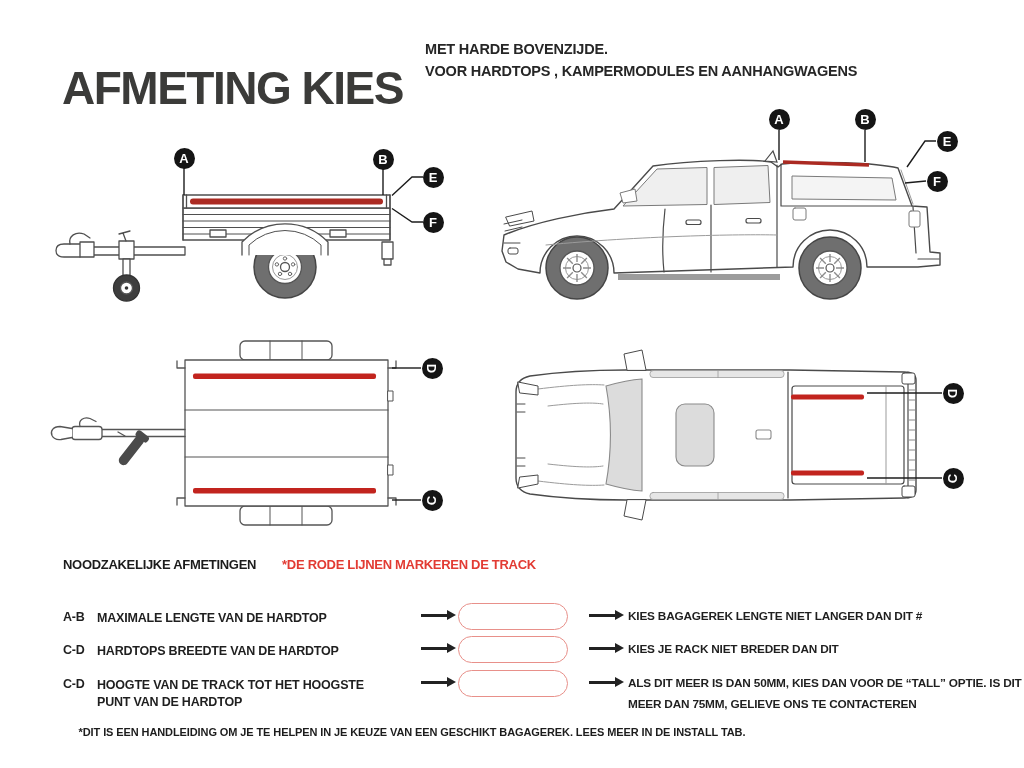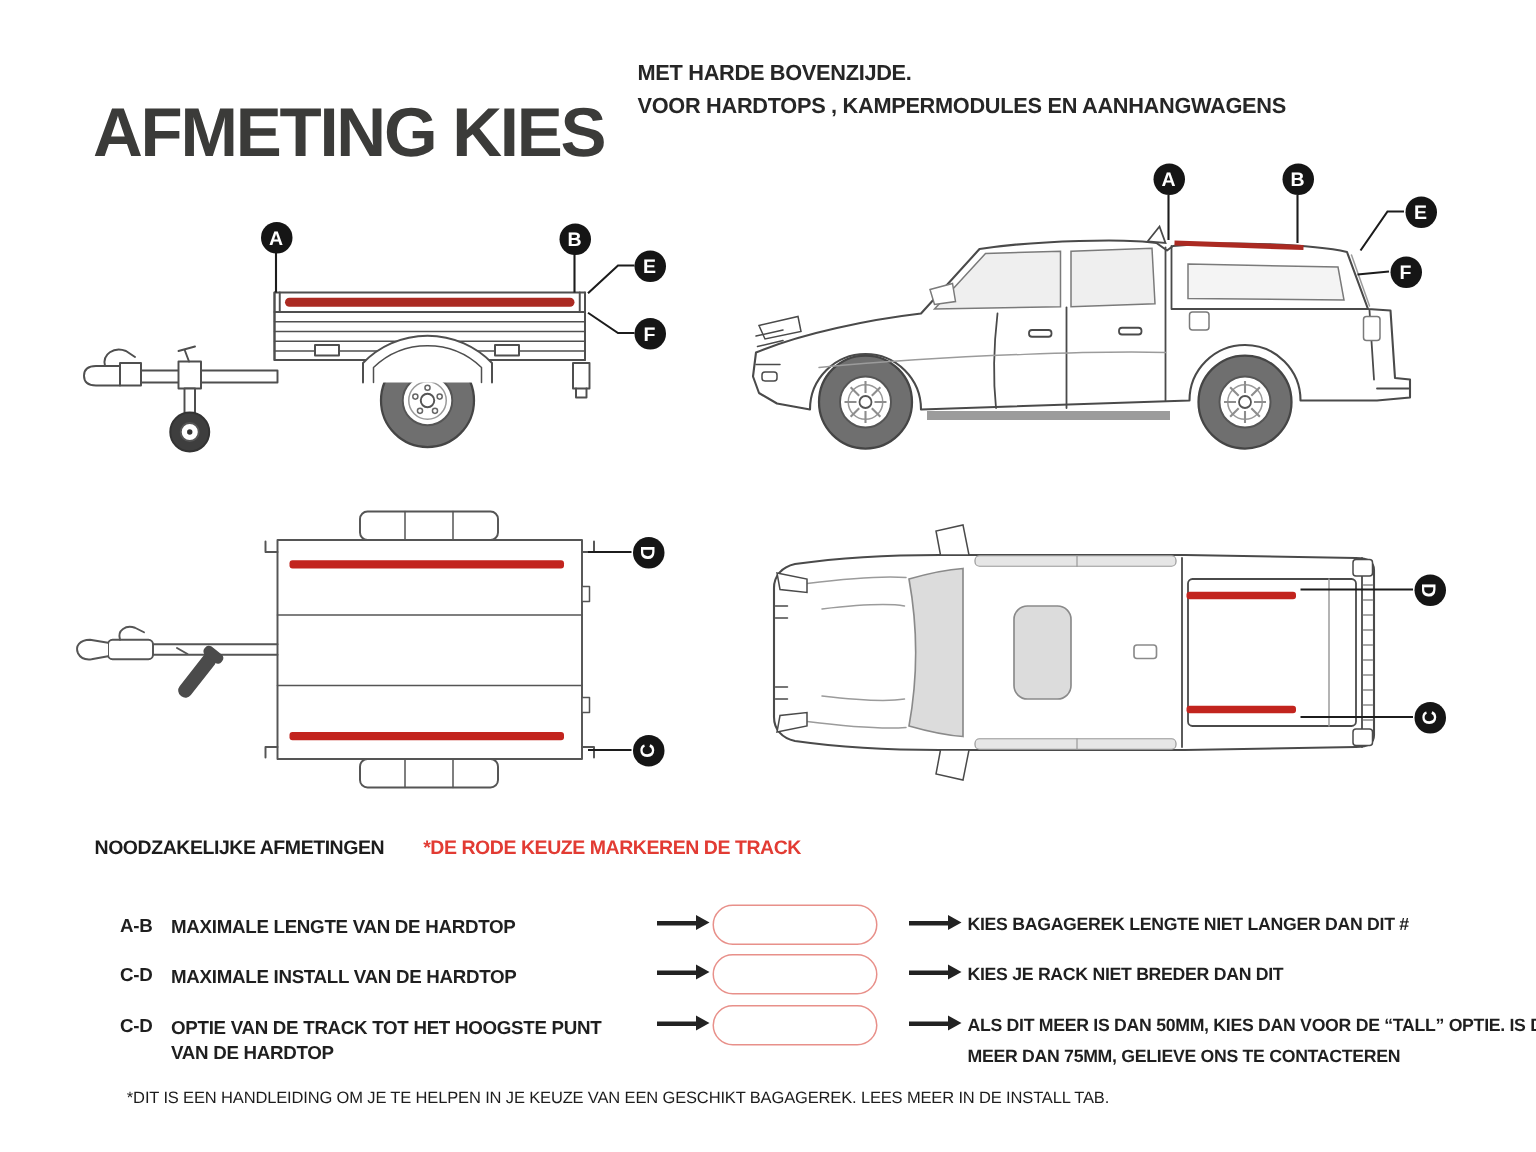--- a/index.html
+++ b/index.html
@@ -20,38 +20,38 @@
   
   .marker{position:absolute;width:21px;height:21px;border-radius:50%;background:#151515;
           color:#fff;display:flex;align-items:center;justify-content:center;
           font-size:13px;font-weight:bold;line-height:1;}
   .rot90{transform:rotate(90deg);display:inline-block;}
   .rot270{transform:rotate(-90deg);display:inline-block;}
   
   .legend-head{position:absolute;left:63px;top:557px;display:flex;gap:26px;
                font-size:13px;font-weight:bold;letter-spacing:-0.3px;color:#1c1c1c;justify-content:center;}
   .legend-head .note{color:#e23b33;}
-  .lrow{position:absolute;left:0;width:824px;height:32px;margin-left:17px;}
+  .lrow{position:absolute;left:0;width:824px;height:32px;}
   .lrow .range{position:absolute;left:63px;top:7px;font-size:12.5px;font-weight:bold;
                letter-spacing:-0.2px;color:#1f1f1f;}
   .lrow .desc{position:absolute;left:97px;top:7px;width:300px;font-size:12.5px;font-weight:bold;
               letter-spacing:-0.2px;color:#1f1f1f;line-height:1.35;}
   .lrow .instr{position:absolute;left:628px;top:3px;width:398px;font-size:11.8px;font-weight:bold;
                letter-spacing:-0.2px;color:#1f1f1f;line-height:1.8;}
   .arrow{position:absolute;top:11px;width:26px;height:3px;background:#222222;}
   .arrow::after{content:"";position:absolute;right:-9px;top:-3.8px;width:0;height:0;
                 border-left:9px solid #222222;border-top:5.4px solid transparent;
                 border-bottom:5.4px solid transparent;}
   .a1{left:421px;}
   .a2{left:589px;}
   .pill{position:absolute;left:458px;top:0px;width:108px;height:25px;background:#fff;
         border:1.6px solid #e8908a;border-radius:14px;}
   .r1{top:603px;} .r2{top:636px;} .r3{top:670px;}
   .footnote{position:absolute;left:0;top:726px;width:824px;text-align:center;
-            font-size:11px;font-weight:normal;letter-spacing:-0.1px;color:#1c1c1c;}
+            font-size:11px;font-weight:bold;letter-spacing:-0.1px;color:#1c1c1c;}
 </style>
 </head>
 <body>
 
 <div class="page">
 
   <h1 class="title">AFMETING KIES</h1>
   <div class="subtitle">
     <div>MET HARDE BOVENZIJDE.</div>
     <div>VOOR HARDTOPS , KAMPERMODULES EN AANHANGWAGENS</div>
@@ -262,44 +262,44 @@
     <div class="marker" style="left:452.5px;top:52.5px">
         <span class="rot90">D</span>
       </div>
     <div class="marker" style="left:452.5px;top:137.5px">
         <span class="rot270">C</span>
       </div>
   </div>
 
   <div class="legend-head">
     <span>NOODZAKELIJKE AFMETINGEN</span>
-    <span class="note">*DE RODE KEUZE MARKEREN DE TRACK</span>
+    <span class="note">*DE RODE LIJNEN MARKEREN DE TRACK</span>
   </div>
 
   <div class="lrow r1">
     <span class="range">A-B</span>
     <span class="desc">MAXIMALE LENGTE VAN DE HARDTOP</span>
     <span class="arrow a1"></span>
     <span class="pill"></span>
     <span class="arrow a2"></span>
     <span class="instr">KIES BAGAGEREK LENGTE NIET LANGER DAN DIT #</span>
   </div>
 
   <div class="lrow r2">
     <span class="range">C-D</span>
-    <span class="desc">MAXIMALE INSTALL VAN DE HARDTOP</span>
+    <span class="desc">HARDTOPS BREEDTE VAN DE HARDTOP</span>
     <span class="arrow a1"></span>
     <span class="pill"></span>
     <span class="arrow a2"></span>
     <span class="instr">KIES JE RACK NIET BREDER DAN DIT</span>
   </div>
 
   <div class="lrow r3">
     <span class="range">C-D</span>
-    <span class="desc">OPTIE VAN DE TRACK TOT HET HOOGSTE PUNT VAN DE HARDTOP</span>
+    <span class="desc">HOOGTE VAN DE TRACK TOT HET HOOGSTE PUNT VAN DE HARDTOP</span>
     <span class="arrow a1"></span>
     <span class="pill"></span>
     <span class="arrow a2"></span>
     <span class="instr">ALS DIT MEER IS DAN 50MM, KIES DAN VOOR DE “TALL” OPTIE. IS DIT MEER DAN 75MM, GELIEVE ONS TE CONTACTEREN</span>
   </div>
 
   <div class="footnote">*DIT IS EEN HANDLEIDING OM JE TE HELPEN IN JE KEUZE VAN EEN GESCHIKT BAGAGEREK. LEES MEER IN DE INSTALL TAB.</div>
 
 </div>
 

